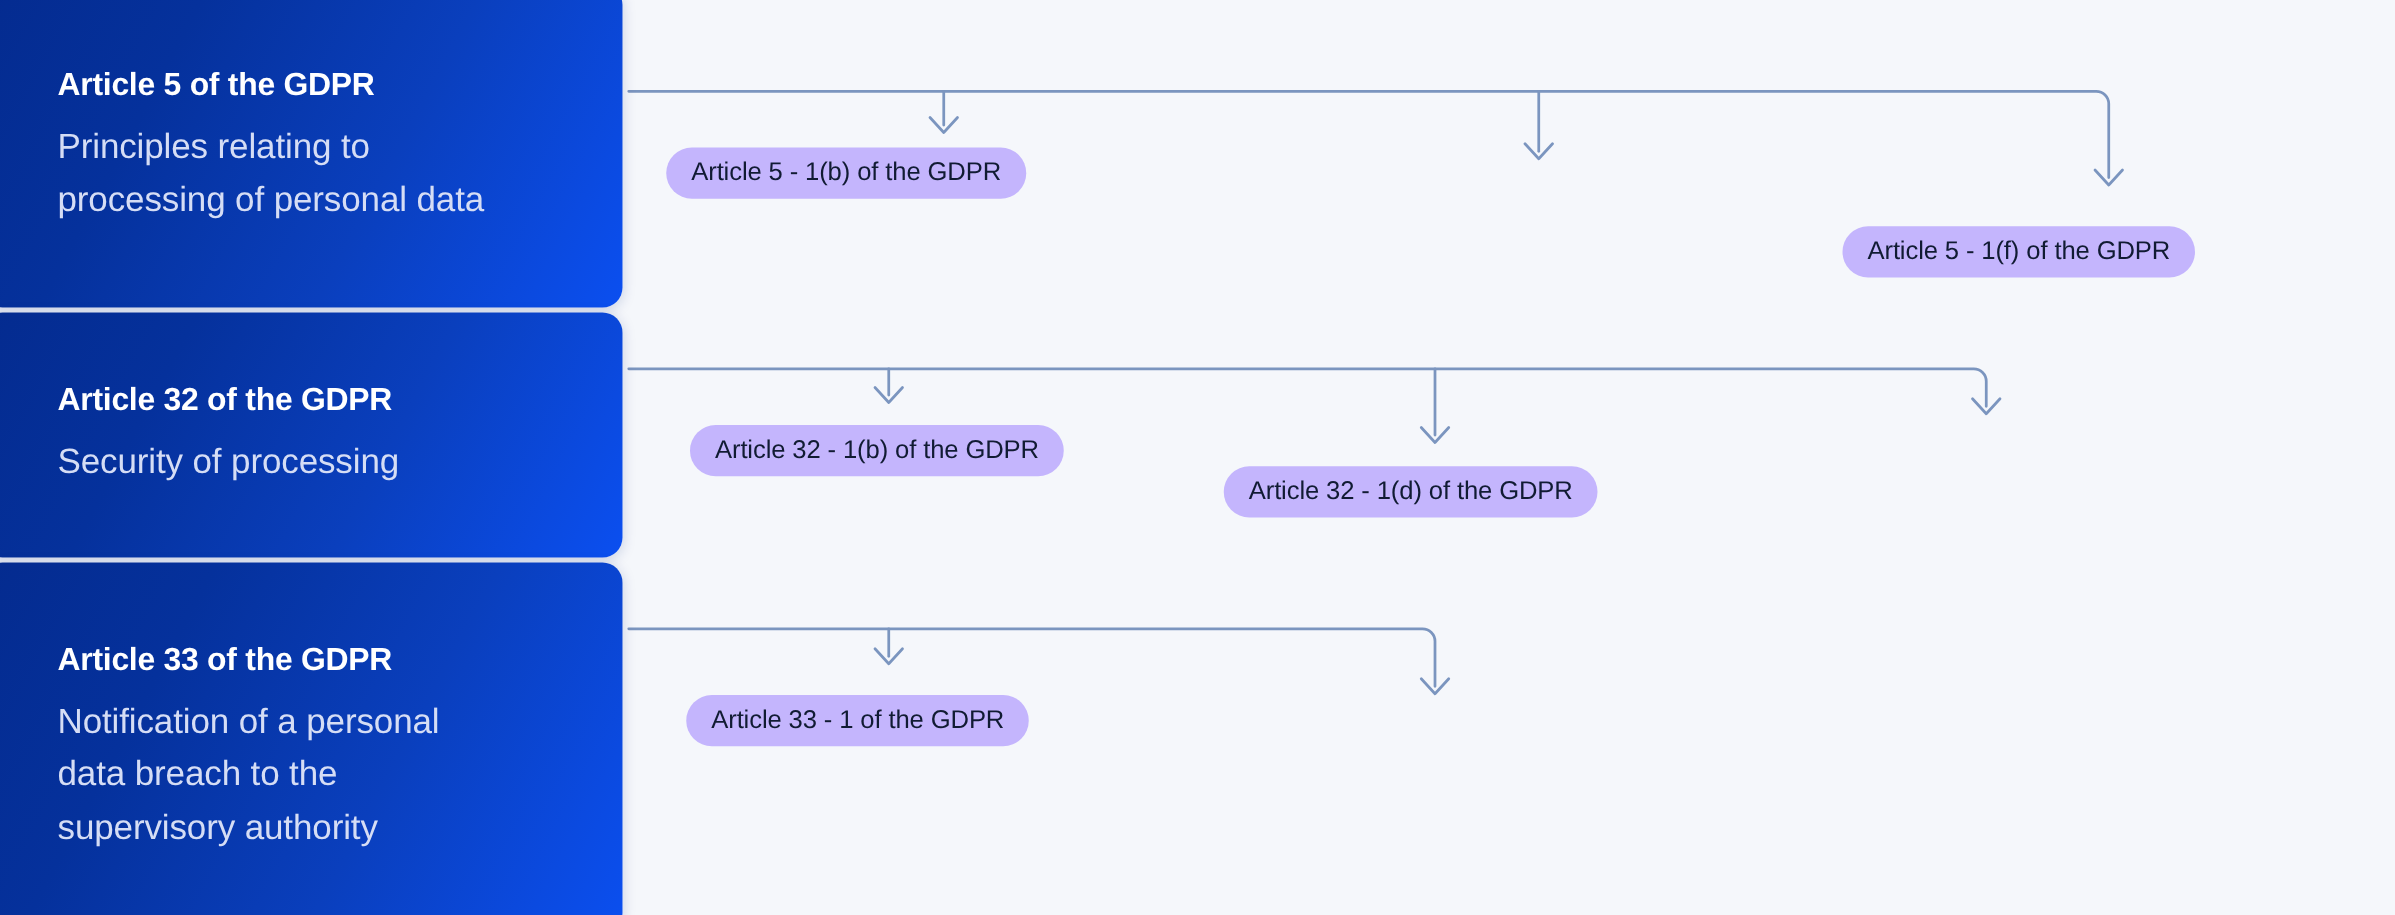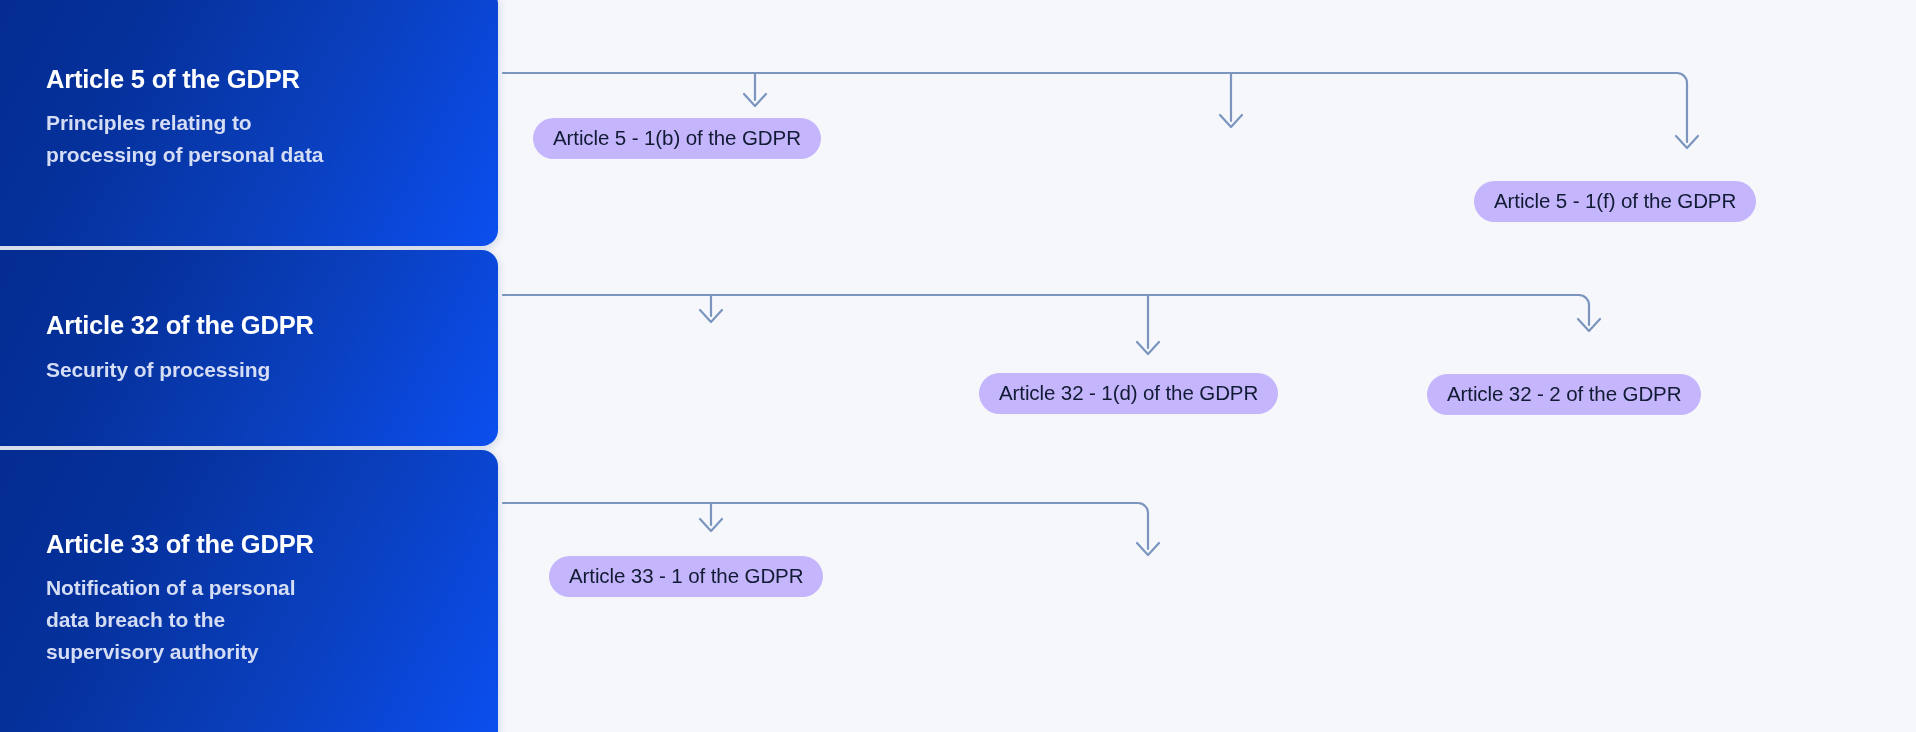--- a/index.html
+++ b/index.html
@@ -54,22 +54,22 @@
     font-size: 25.5px;
     font-weight: bold;
     line-height: 1.22;
     letter-spacing: -0.2px;
     margin: 0 0 12px 0;
     padding-right: 40px;
   }
 
   .card-sub {
     color: #d5ddf5;
-    font-size: 21px;
-    font-weight: bold;
+    font-size: 28px;
+    font-weight: normal;
     line-height: 1.52;
     letter-spacing: -0.1px;
     margin: 0;
     padding-right: 110px;
     white-space: pre-line;
   }
 
   
   #connectors {
     position: absolute;
@@ -148,18 +148,18 @@
       <div class="card-sub">Notification of a personal
 data breach to the
 supervisory authority</div>
     </div>
 
   </div>
 
   <div class="pill" style="left:533px;  top:118px;">Article 5 - 1(b) of the GDPR</div>
   <div class="pill" style="left:1474px; top:161px;margin-top:20px;">Article 5 - 1(f) of the GDPR</div>
 
+  <div class="pill" style="left:552px;  top:340px;">Article 32 - 1(b) of the GDPR</div>
   <div class="pill" style="left:979px;  top:373px;">Article 32 - 1(d) of the GDPR</div>
-  <div class="pill" style="left:1427px; top:374px;">Article 32 - 2 of the GDPR</div>
 
   <div class="pill" style="left:549px;  top:556px;">Article 33 - 1 of the GDPR</div>
 
 </div>
 
 </body></html>

